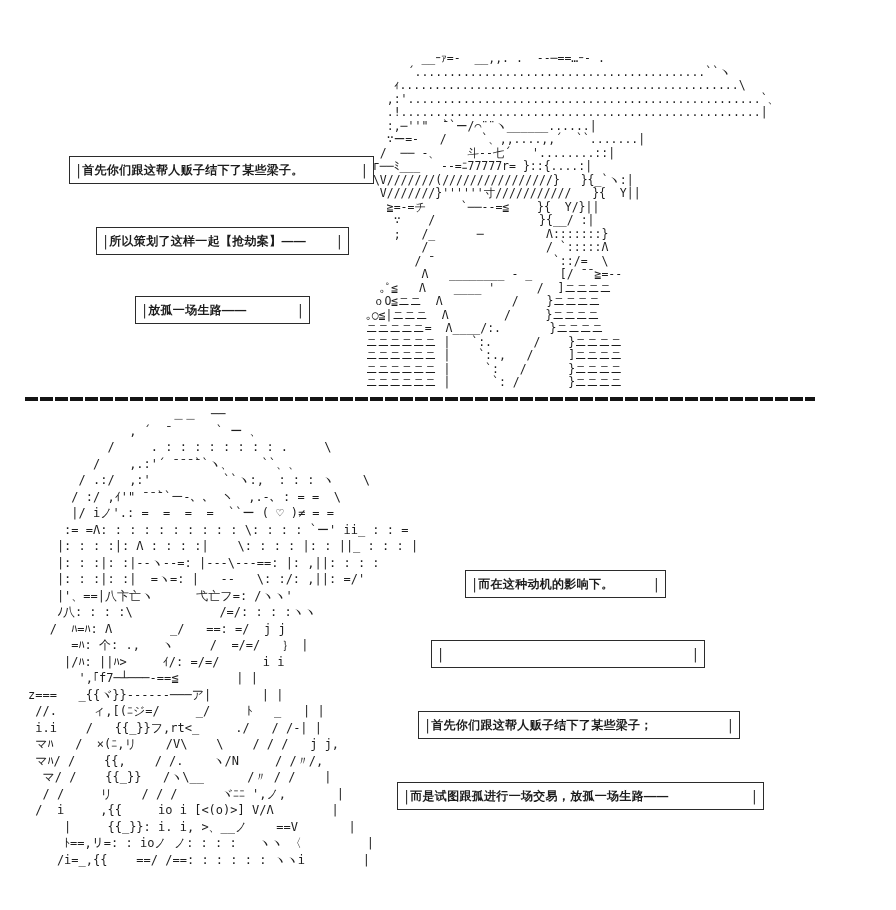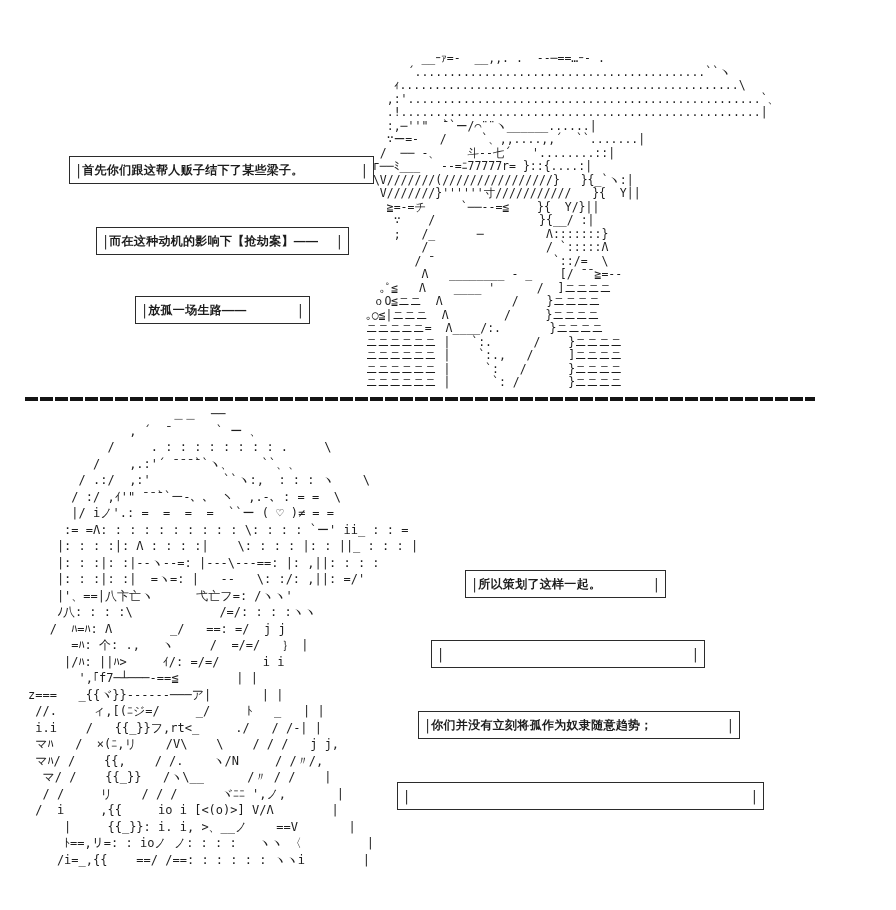--- a/index.html
+++ b/index.html
@@ -78,21 +78,21 @@
 ニニニニニニ |      `: /       }ニニニニ</pre>
 
   <div class="bubble" id="b1">
     <span class="tick">|</span>
     <span class="txt">首先你们跟这帮人贩子结下了某些梁子。</span>
     <span class="tick">|</span>
   </div>
 
   <div class="bubble" id="b2">
     <span class="tick">|</span>
-    <span class="txt">而在这种动机的影响下【抢劫案】——</span>
+    <span class="txt">所以策划了这样一起【抢劫案】——</span>
     <span class="tick">|</span>
   </div>
 
   <div class="bubble" id="b3">
     <span class="tick">|</span>
     <span class="txt">放孤一场生路——</span>
     <span class="tick">|</span>
   </div>
 
   <div class="divider"></div>
@@ -121,33 +121,34 @@
  マﾊ/ /    {{,    / /.    ヽ/N     / /〃/,
   マ/ /    {{_}}   /ヽ\__      /〃 / /    |
   / /     リ    / / /      ヾﾆﾆ ',ノ,       |
  /  i     ,{{     io i [&lt;(o)&gt;] V/Λ        |
      |     {{_}}: i. i, &gt;、__ノ    ==V       |
      ﾄ==,リ=: : ioノ ノ: : : :   ヽヽ 〈         |
     /i=_,{{    ==/ /==: : : : : : ヽヽi        |</pre>
 
   <div class="bubble" id="b4">
     <span class="tick">|</span>
-    <span class="txt">所以策划了这样一起。</span>
+    <span class="txt">而在这种动机的影响下。</span>
     <span class="tick">|</span>
   </div>
 
   <div class="bubble" id="b5">
     <span class="tick">|</span>
     <span class="tick">|</span>
   </div>
 
   <div class="bubble" id="b6">
     <span class="tick">|</span>
-    <span class="txt">你们并没有立刻将孤作为奴隶随意趋势；</span>
+    <span class="txt">首先你们跟这帮人贩子结下了某些梁子；</span>
     <span class="tick">|</span>
   </div>
 
   <div class="bubble" id="b7">
     <span class="tick">|</span>
+    <span class="txt">而是试图跟孤进行一场交易，放孤一场生路——</span>
     <span class="tick">|</span>
   </div>
 
 </div>
 
 </body></html>

